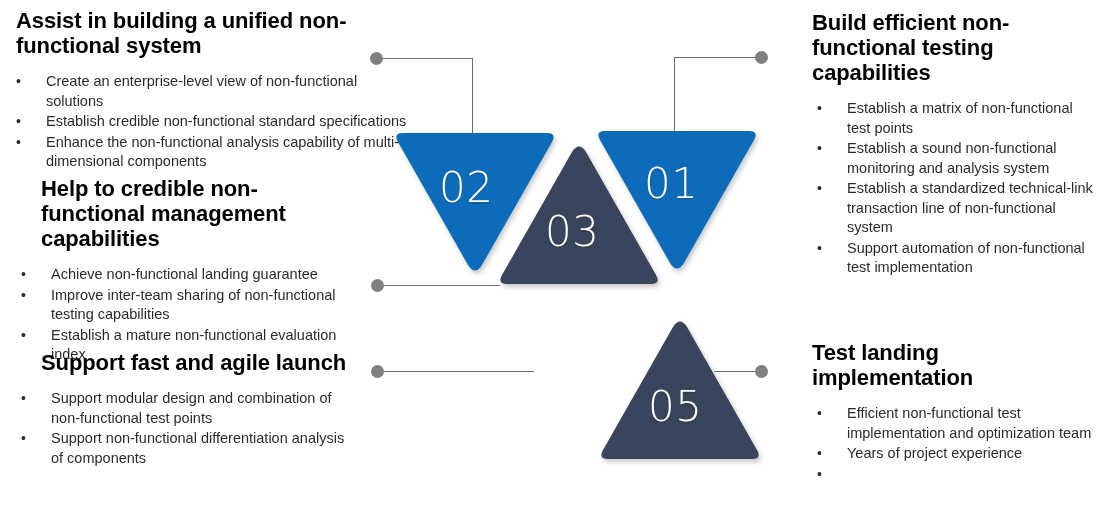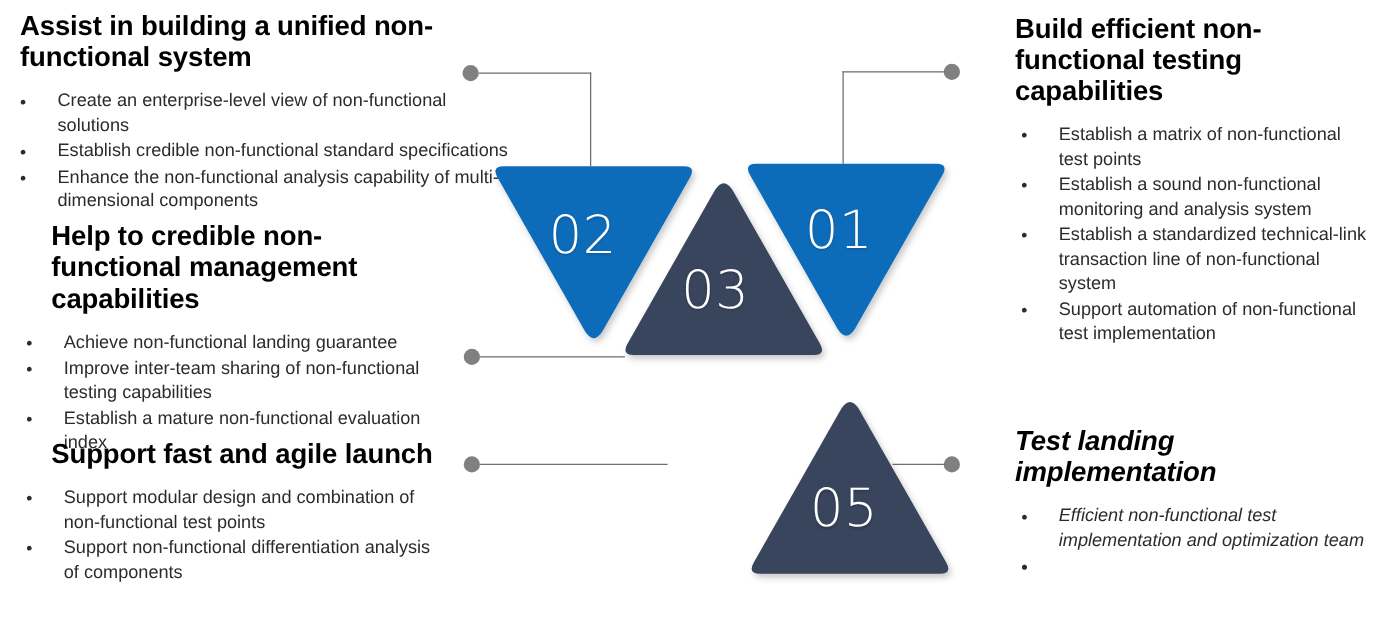--- a/index.html
+++ b/index.html
@@ -57,21 +57,21 @@
     color: #2b2b2b;
   }
 
   .block-left  { left: 16px; }
   .block-right { left: 772px; width: 290px; margin-left: 40px; }
 
   #block-01 { top: 10px;  width: 282px; }
   #block-02 { top: 8px;   width: 400px; }
   #block-03 { top: 176px; width: 340px; }
   #block-04 { top: 350px; width: 340px; }
-  #block-05 { top: 340px; width: 290px; font-style: italic; }
+  #block-05 { top: 340px; width: 290px; }
 
   #block-02 .bullet { padding-left: 30px; }
   #block-02 .bullet .dot { left: 0px; }
 
   
   .conn-dot {
     position: absolute;
     width: 13px;
     height: 13px;
     border-radius: 50%;
@@ -246,20 +246,21 @@
 
   <div class="block block-right" id="block-05">
     <h2 class="block-title">Test landing implementation</h2>
     <ul class="bullets">
       <li class="bullet">
         <span class="dot">•</span>
         <span>Efficient non-functional test implementation and optimization team</span>
       </li>
       <li class="bullet">
         <span class="dot">•</span>
+        <span>Years of project experience</span>
       </li>
       <li class="bullet">
         <span class="dot">•</span>
       </li>
     </ul>
   </div>
 
 </div>
 
 </body></html>

